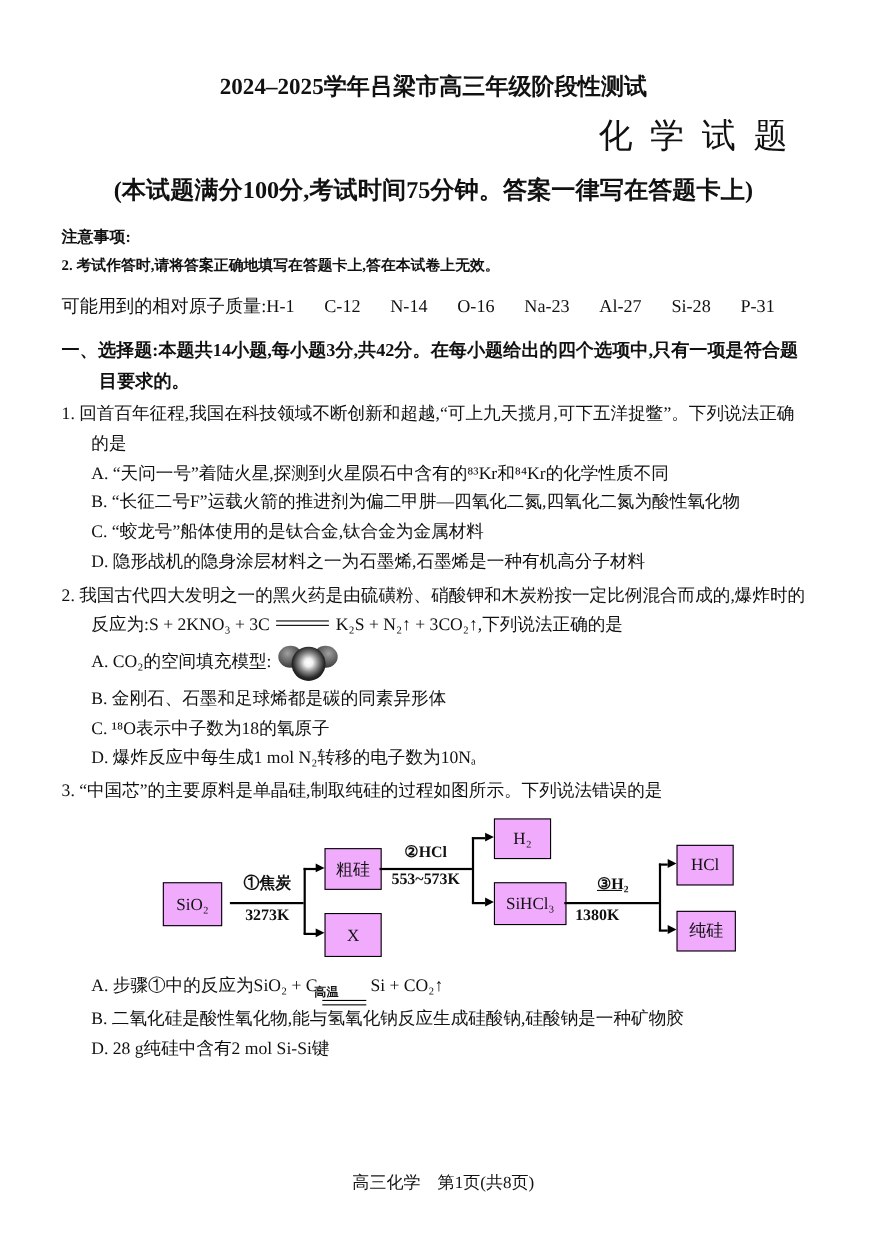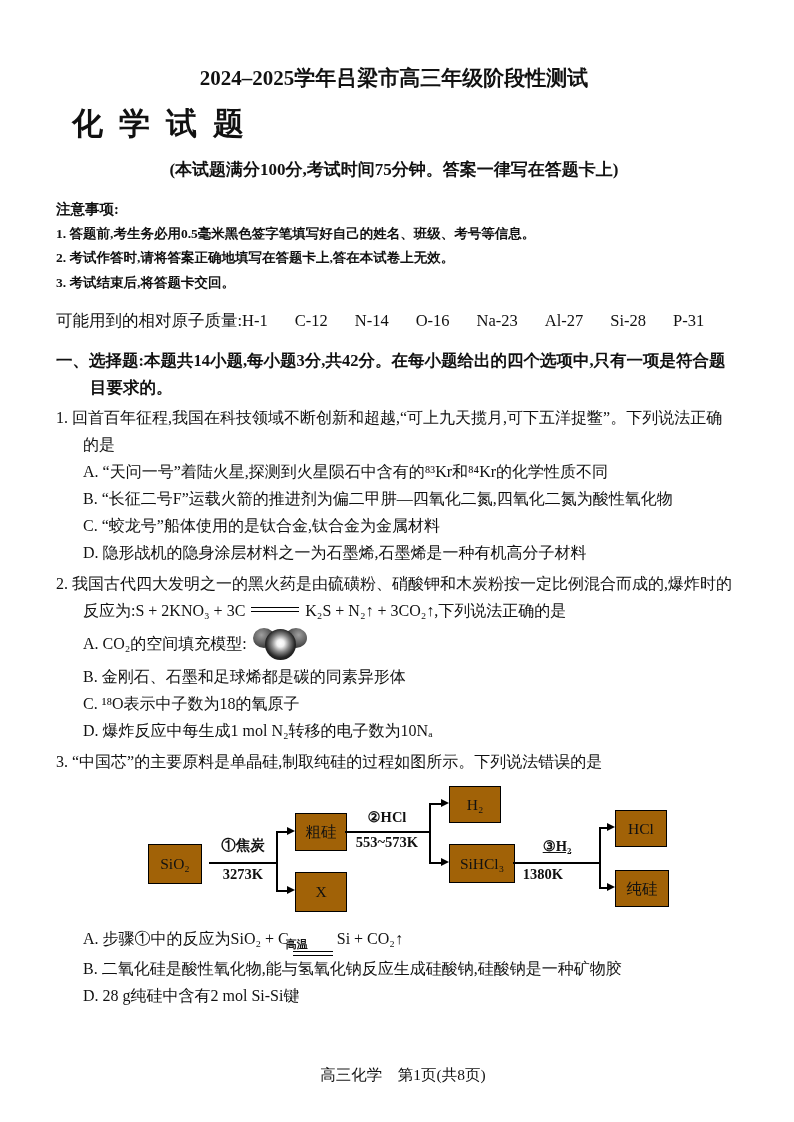--- a/index.html
+++ b/index.html
@@ -12,26 +12,26 @@
     padding:64px 62px 0 56px;
     font-family:"Liberation Serif","DejaVu Serif",serif;
     color:#111;
     overflow:hidden;
   }
   
   .exam-title{
     text-align:center;font-size:21px;font-weight:bold;line-height:1.35;
   }
   .paper-title{
-    text-align:left;font-size:31px;font-weight:bold;
+    text-align:right;font-size:31px;font-weight:normal;
     letter-spacing:16px;text-indent:16px;
     margin-top:12px;line-height:1.3;
   }
   .subtitle{
-    text-align:center;font-size:17px;font-weight:bold;
+    text-align:center;font-size:22px;font-weight:bold;
     margin-top:13px;line-height:1.4;
   }
   
   .notices{margin-top:16px;}
   .notices-title{font-size:14.5px;font-weight:bold;line-height:1.7;}
   .notice-item{font-size:13.5px;font-weight:bold;line-height:1.8;}
   
   .masses{margin-top:12px;font-size:16.5px;line-height:1.7;}
   .mass-label{display:inline-block;}
   .mass-val{margin-right:27px;}
@@ -69,21 +69,21 @@
   .co2 .o-left{left:0;background:radial-gradient(circle at 38% 35%,#a0a0a0,#3a3a3a 70%,#222);}
   .co2 .o-right{right:0;background:radial-gradient(circle at 62% 35%,#a0a0a0,#3a3a3a 70%,#222);}
   .co2 .c-atom{
     position:absolute;left:12px;top:3px;width:31px;height:31px;border-radius:50%;
     background:radial-gradient(circle at 50% 46%,#ffffff 0%,#f2f2f2 16%,#8a8a8a 38%,#2a2a2a 62%,#000 88%);
     z-index:2;
   }
   
   .flowchart{position:relative;width:624px;height:136px;margin:8px 0 6px 30px;font-size:15.5px;}
   .fl-box{
-    position:absolute;border:1.6px solid #000;background:#a16207;
+    position:absolute;border:1.6px solid #000;background:#f0abfc;
     display:flex;align-items:center;justify-content:center;line-height:1.1;
   }
   .fl-h{position:absolute;height:1.6px;background:#000;}
   .fl-v{position:absolute;width:1.6px;background:#000;}
   .fl-label{position:absolute;text-align:center;font-size:14.5px;font-weight:bold;line-height:1.15;}
   .ah{
     position:absolute;width:0;height:0;
     border-top:4.5px solid transparent;border-bottom:4.5px solid transparent;
     border-left:8px solid #000;
   }
@@ -105,23 +105,21 @@
 <body>
 
 <div class="page">
 
   <div class="exam-title">2024–2025学年吕梁市高三年级阶段性测试</div>
   <div class="paper-title">化学试题</div>
   <div class="subtitle">(本试题满分100分,考试时间75分钟。答案一律写在答题卡上)</div>
 
   <div class="notices">
     <div class="notices-title">注意事项:</div>
-    <div class="notice-item">1. 答题前,考生务必用0.5毫米黑色签字笔填写好自己的姓名、班级、考号等信息。</div>
     <div class="notice-item">2. 考试作答时,请将答案正确地填写在答题卡上,答在本试卷上无效。</div>
-    <div class="notice-item">3. 考试结束后,将答题卡交回。</div>
   </div>
 
   <div class="masses">
     <div>
       <span class="mass-label">可能用到的相对原子质量:</span><span class="mass-val">H-1</span><span class="mass-val">C-12</span><span class="mass-val">N-14</span><span class="mass-val">O-16</span><span class="mass-val">Na-23</span><span class="mass-val">Al-27</span><span class="mass-val">Si-28</span><span class="mass-val">P-31</span>
     </div>
   </div>
 
   <div class="sec-heading">一、选择题:本题共14小题,每小题3分,共42分。在每小题给出的四个选项中,只有一项是符合题目要求的。</div>
 

